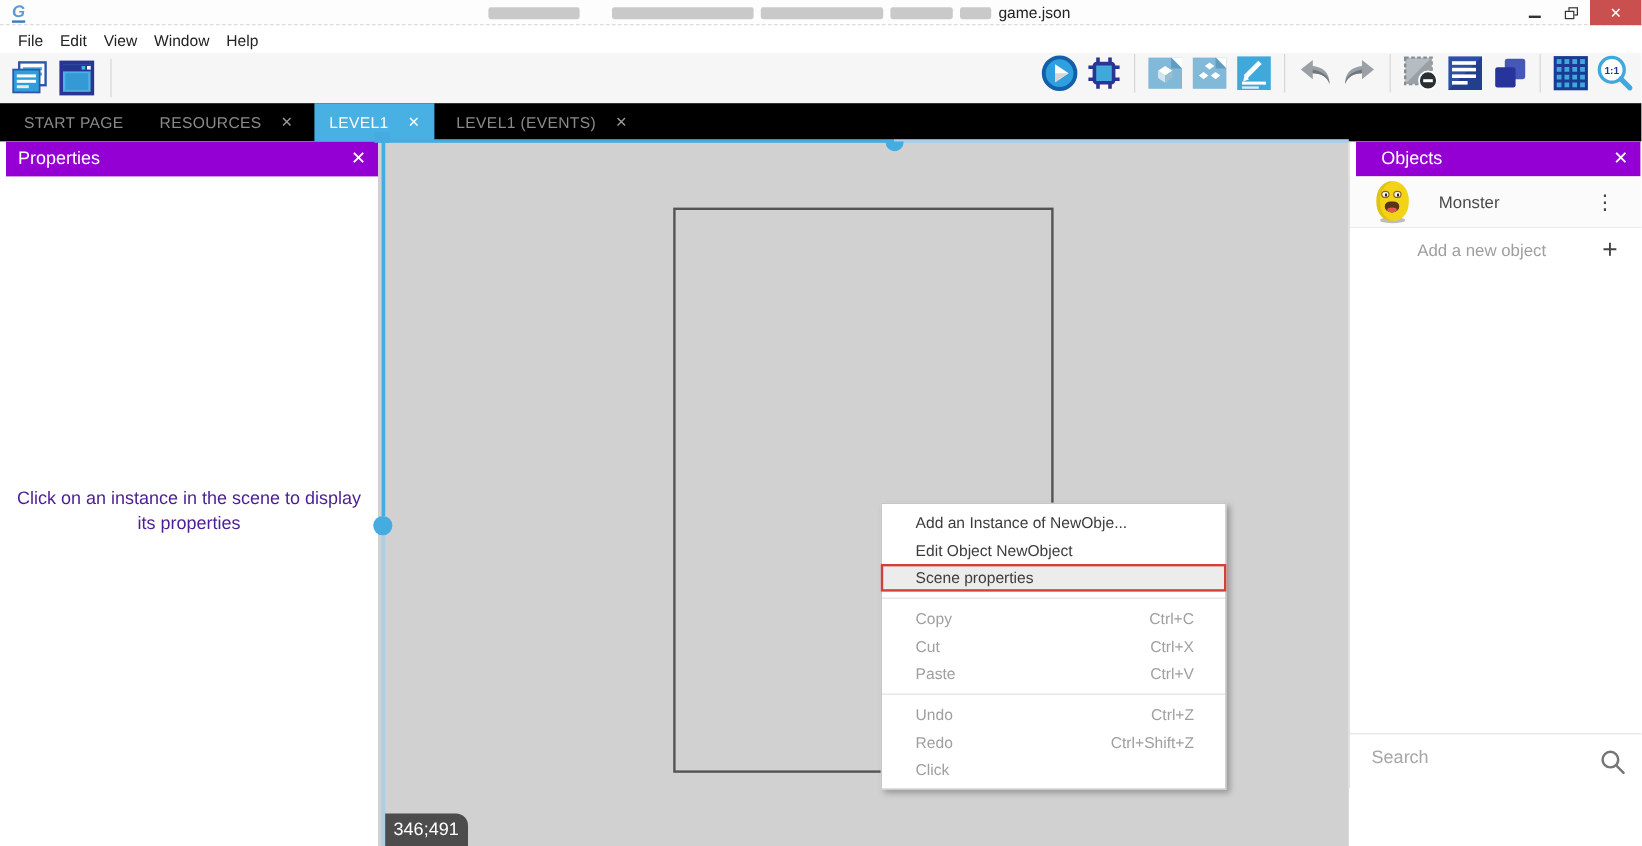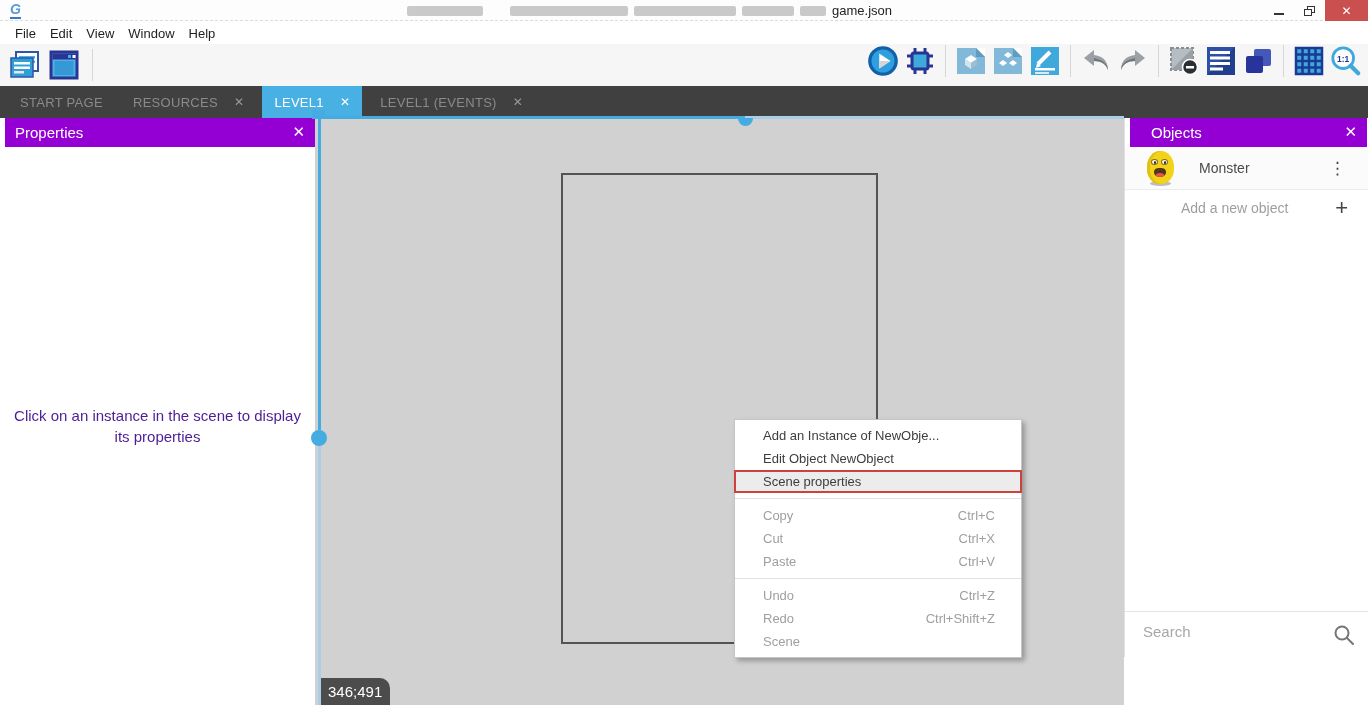--- a/index.html
+++ b/index.html
@@ -24,21 +24,21 @@
   .menu-entry { font-size:13px; color:#222; padding:0 7px; }
 
   
   .toolbar { position:absolute; left:0; top:44px; width:1368px; height:42px; background:#f6f6f6; }
   .tb-left { position:absolute; left:8px; top:5px; display:flex; align-items:center; gap:8px; height:32px; }
   .tb-right { position:absolute; right:6px; top:1px; display:flex; align-items:center; gap:5px; height:32px; }
   .tb-sep { width:1px; height:32px; background:#d6d6d6; margin:0 4px; }
   .tb-icon { width:32px; height:32px; display:flex; align-items:center; justify-content:center; }
 
   
-  .tabbar { position:absolute; left:0; top:86px; width:1368px; height:32px; background:#404040; display:flex; align-items:stretch; padding-left:8px; }
+  .tabbar { position:absolute; left:0; top:86px; width:1368px; height:32px; background:#000000; display:flex; align-items:stretch; padding-left:8px; }
   .tab { display:flex; align-items:center; padding:0 12px; margin-right:6px; font-size:13px; letter-spacing:.3px; color:#8a8a8a; white-space:nowrap; }
   .tab .tab-close { margin-left:16px; font-size:12px; color:#9a9a9a; }
   .tab.active { background:#49b0e3; color:#fff;text-align:center; }
   .tab.active .tab-close { color:#fff; }
 
   
   .panel-left { position:absolute; left:0; top:118px; width:315px; height:587px; background:#fff; }
   .panel-header { position:relative; margin-left:5px; height:29px; background:#9400d3; display:flex; align-items:center; padding-left:10px; color:#fff; font-size:15px; }
   .panel-header .hdr-close { position:absolute; right:10px; top:5px; font-size:15px; color:#fff; }
   .panel-right .panel-header { margin-right:1px; padding-left:21px; }
@@ -338,21 +338,21 @@
   <div class="menu-sep"></div>
   <div class="menu-item disabled">
     <span>Undo</span>
     <span class="shortcut">Ctrl+Z</span>
   </div>
   <div class="menu-item disabled">
     <span>Redo</span>
     <span class="shortcut">Ctrl+Shift+Z</span>
   </div>
   <div class="menu-item disabled">
-    <span>Scene</span>
+    <span>Click</span>
     <span class="shortcut"></span>
   </div>
 </div>
 
 <div class="panel-right">
   <div class="panel-header">
     <span>Objects</span>
     <span class="filter-icon"><span class="bar1"></span><span class="bar2"></span></span>
     <span class="hdr-close">✕</span>
   </div>

